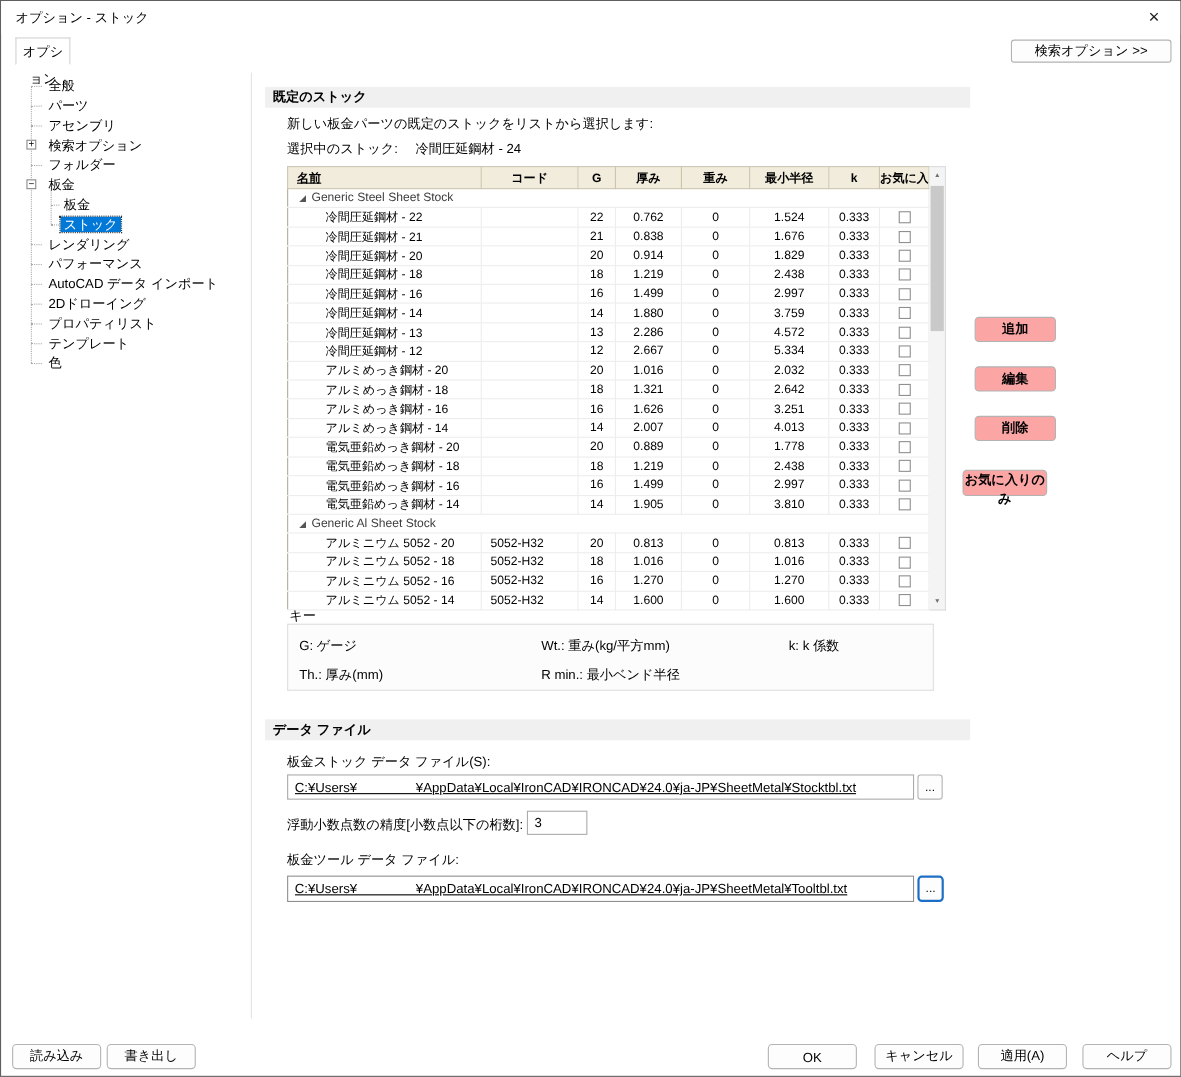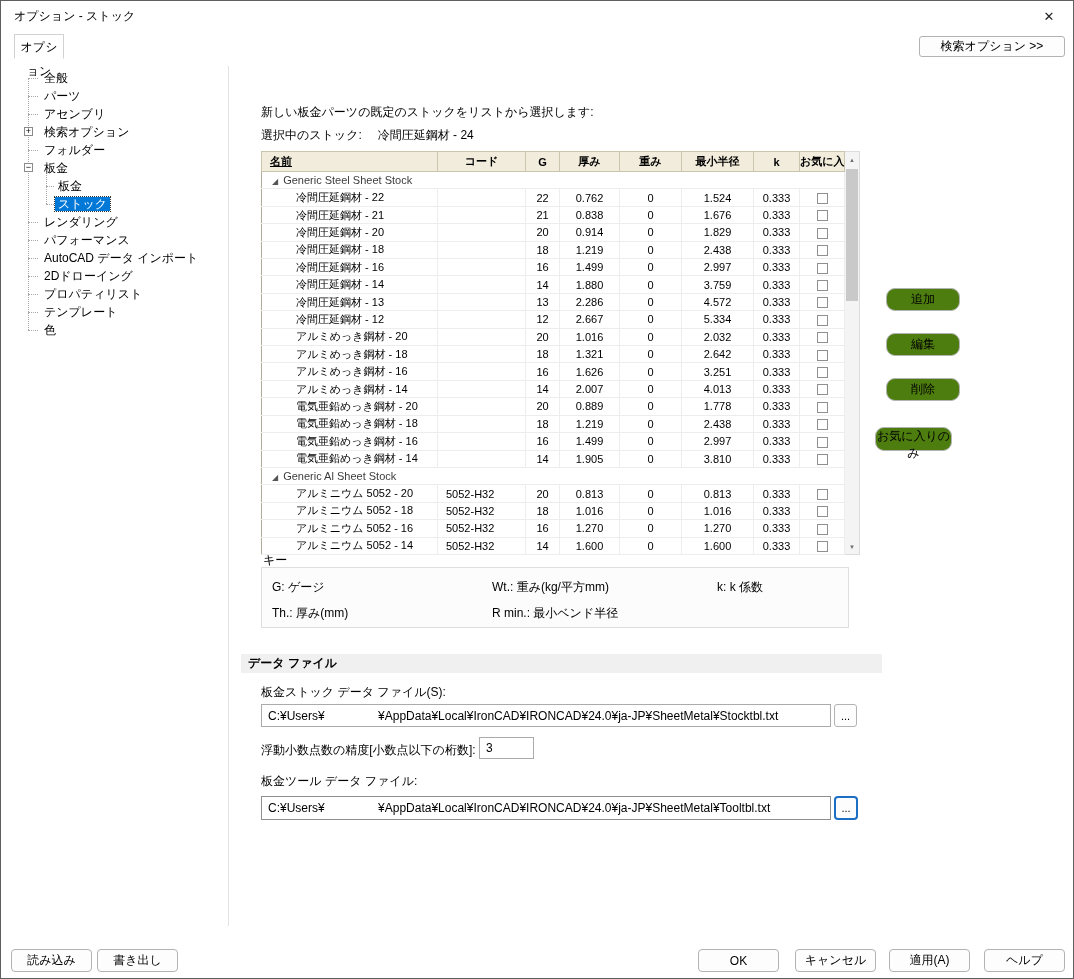--- a/index.html
+++ b/index.html
@@ -60,38 +60,38 @@
   .cb{display:inline-block;width:11px;height:11px;border:1px solid #8f8f8f;background:#fff;vertical-align:middle;}
 
   
   .vscroll{width:15px;height:404px;background:#f4f4f4;border:1px solid #dcdcdc;border-left:none;position:relative;}
   .sb-btn{position:absolute;left:0;right:0;height:15px;display:flex;align-items:center;justify-content:center;font-size:6px;color:#6e6e6e;}
   .sb-btn.up{top:0;} .sb-btn.down{bottom:0;}
   .sb-thumb{position:absolute;left:1px;right:1px;top:17px;height:132px;background:#c9c9c9;}
 
   
   button{font-family:inherit;color:#000;cursor:default;}
-  .act{position:absolute;background:#4d7c0f;border:1px solid #b3b3b3;border-radius:9px;font-size:12px;}
+  .act{position:absolute;background:#fca5a5;border:1px solid #b3b3b3;border-radius:4px;font-size:12px;font-weight:bold;}
   .a1{left:885px;top:287px;width:74px;height:23px;}
   .a2{left:885px;top:332px;width:74px;height:23px;}
   .a3{left:885px;top:377px;width:74px;height:23px;}
   .a4{left:874px;top:426px;width:77px;height:24px;}
 
   
   .key-label{position:absolute;left:262px;top:551px;font-size:12px;}
   .key-box{position:absolute;left:260px;top:566px;width:588px;height:61px;border:1px solid #dedede;background:#fcfcfc;}
   .key-box span{position:absolute;font-size:12px;white-space:nowrap;}
   .k1{left:10px;top:11px;} .k2{left:230px;top:11px;} .k3{left:455px;top:11px;}
   .k4{left:10px;top:37px;} .k5{left:230px;top:37px;}
 
   
   .lbl{position:absolute;font-size:12px;white-space:nowrap;}
   .l1{left:260px;top:683px;} .l2{left:260px;top:741px;} .l3{left:260px;top:772px;}
   input{font-family:inherit;font-size:12px;color:#000;}
-  .file-input{position:absolute;left:260px;width:570px;height:23px;border:1px solid #ababab;padding:0 6px;background:#fff;}
+  .file-input{position:absolute;left:260px;width:570px;height:23px;border:1px solid #ababab;padding:0 6px;background:#fff;text-decoration:underline;}
   .f1{top:703px;} .f2{top:795px;height:24px;border-color:#8f8f8f;}
   .browse{position:absolute;left:833px;background:#fdfdfd;border:1px solid #b3b3b3;border-radius:3px;font-size:11px;line-height:10px;}
   .b1{top:703px;width:23px;height:23px;}
   .b2{top:795px;width:24px;height:24px;border:2px solid #1c6fc4;border-radius:4px;}
   .precision-input{position:absolute;left:478px;top:736px;width:55px;height:22px;border:1px solid #ababab;padding:0 6px;background:#fff;}
 
   
   .fbtn{position:absolute;top:948px;height:23px;width:81px;background:#fdfdfd;border:1px solid #b3b3b3;border-radius:4px;font-size:12px;}
   .fb-load{left:10px;} .fb-export{left:96px;}
   .fb-ok{left:697px;} .fb-cancel{left:794px;} .fb-apply{left:888px;} .fb-help{left:983px;}
@@ -126,20 +126,21 @@
         <div class="tree-item"><span class="tlabel">レンダリング</span></div>
         <div class="tree-item"><span class="tlabel">パフォーマンス</span></div>
         <div class="tree-item"><span class="tlabel">AutoCAD データ インポート</span></div>
         <div class="tree-item"><span class="tlabel">2Dドローイング</span></div>
         <div class="tree-item"><span class="tlabel">プロパティリスト</span></div>
         <div class="tree-item"><span class="tlabel">テンプレート</span></div>
         <div class="tree-item"><span class="tlabel">色</span></div>
       </div>
   </div>
 
+  <div class="sec-bar s1">既定のストック</div>
   <div class="desc">新しい板金パーツの既定のストックをリストから選択します:</div>
   <div class="sel-line">
     <span>選択中のストック:</span>
     <span>冷間圧延鋼材 - 24</span>
   </div>
 
   <div class="table-wrap">
     <table>
       <colgroup>
         <col style="width:176px">

